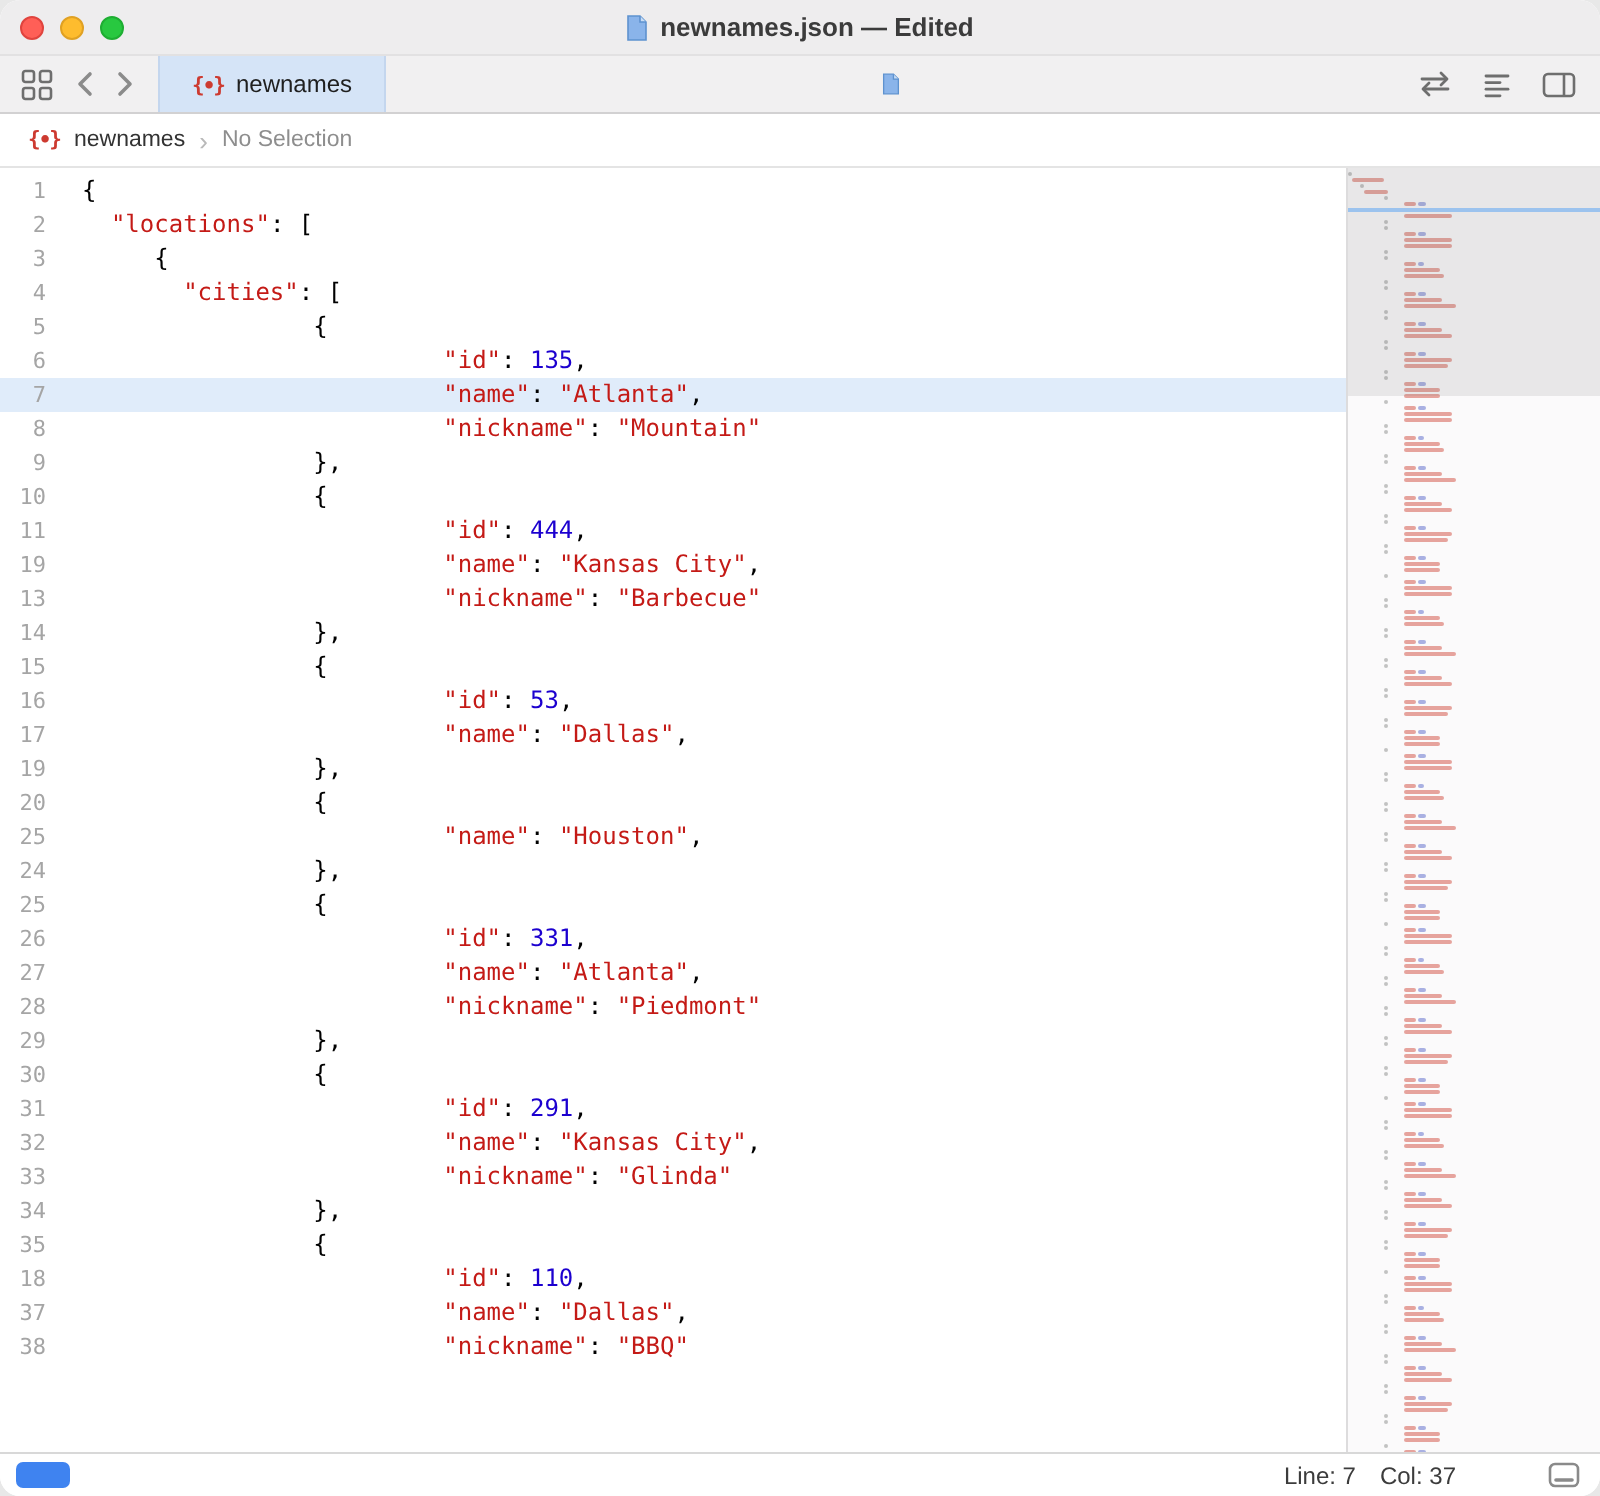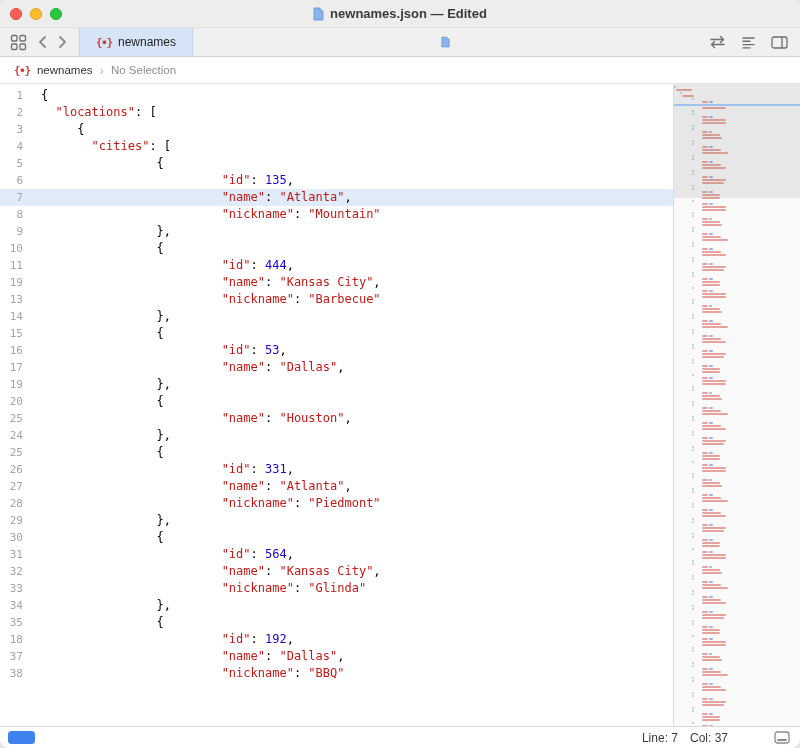--- a/index.html
+++ b/index.html
@@ -208,26 +208,26 @@
           <div class="code-line"><span class="gutter">19</span><span class="code">                <span class="tok-p">},</span></span></div>
           <div class="code-line"><span class="gutter">20</span><span class="code">                <span class="tok-p">{</span></span></div>
           <div class="code-line"><span class="gutter">25</span><span class="code">                         <span class="tok-s">"name"</span><span class="tok-p">: </span><span class="tok-s">"Houston"</span><span class="tok-p">,</span></span></div>
           <div class="code-line"><span class="gutter">24</span><span class="code">                <span class="tok-p">},</span></span></div>
           <div class="code-line"><span class="gutter">25</span><span class="code">                <span class="tok-p">{</span></span></div>
           <div class="code-line"><span class="gutter">26</span><span class="code">                         <span class="tok-s">"id"</span><span class="tok-p">: </span><span class="tok-n">331</span><span class="tok-p">,</span></span></div>
           <div class="code-line"><span class="gutter">27</span><span class="code">                         <span class="tok-s">"name"</span><span class="tok-p">: </span><span class="tok-s">"Atlanta"</span><span class="tok-p">,</span></span></div>
           <div class="code-line"><span class="gutter">28</span><span class="code">                         <span class="tok-s">"nickname"</span><span class="tok-p">: </span><span class="tok-s">"Piedmont"</span></span></div>
           <div class="code-line"><span class="gutter">29</span><span class="code">                <span class="tok-p">},</span></span></div>
           <div class="code-line"><span class="gutter">30</span><span class="code">                <span class="tok-p">{</span></span></div>
-          <div class="code-line"><span class="gutter">31</span><span class="code">                         <span class="tok-s">"id"</span><span class="tok-p">: </span><span class="tok-n">564</span><span class="tok-p">,</span></span></div>
+          <div class="code-line"><span class="gutter">31</span><span class="code">                         <span class="tok-s">"id"</span><span class="tok-p">: </span><span class="tok-n">291</span><span class="tok-p">,</span></span></div>
           <div class="code-line"><span class="gutter">32</span><span class="code">                         <span class="tok-s">"name"</span><span class="tok-p">: </span><span class="tok-s">"Kansas City"</span><span class="tok-p">,</span></span></div>
           <div class="code-line"><span class="gutter">33</span><span class="code">                         <span class="tok-s">"nickname"</span><span class="tok-p">: </span><span class="tok-s">"Glinda"</span></span></div>
           <div class="code-line"><span class="gutter">34</span><span class="code">                <span class="tok-p">},</span></span></div>
           <div class="code-line"><span class="gutter">35</span><span class="code">                <span class="tok-p">{</span></span></div>
-          <div class="code-line"><span class="gutter">18</span><span class="code">                         <span class="tok-s">"id"</span><span class="tok-p">: </span><span class="tok-n">192</span><span class="tok-p">,</span></span></div>
+          <div class="code-line"><span class="gutter">18</span><span class="code">                         <span class="tok-s">"id"</span><span class="tok-p">: </span><span class="tok-n">110</span><span class="tok-p">,</span></span></div>
           <div class="code-line"><span class="gutter">37</span><span class="code">                         <span class="tok-s">"name"</span><span class="tok-p">: </span><span class="tok-s">"Dallas"</span><span class="tok-p">,</span></span></div>
           <div class="code-line"><span class="gutter">38</span><span class="code">                         <span class="tok-s">"nickname"</span><span class="tok-p">: </span><span class="tok-s">"BBQ"</span></span></div>
         </div>
     </div>
     <div class="minimap">
       <div class="mm-content">
           <div class="mm-bar" style="top: 2px; left: 0px; width: 2px; background: rgb(194, 194, 194);"></div>
           <div class="mm-bar" style="top: 5px; left: 2.2px; width: 15.4px; background: rgb(230, 163, 157);"></div>
           <div class="mm-bar" style="top: 8px; left: 5.5px; width: 2px; background: rgb(194, 194, 194);"></div>
           <div class="mm-bar" style="top: 11px; left: 7.7px; width: 12.1px; background: rgb(230, 163, 157);"></div>

